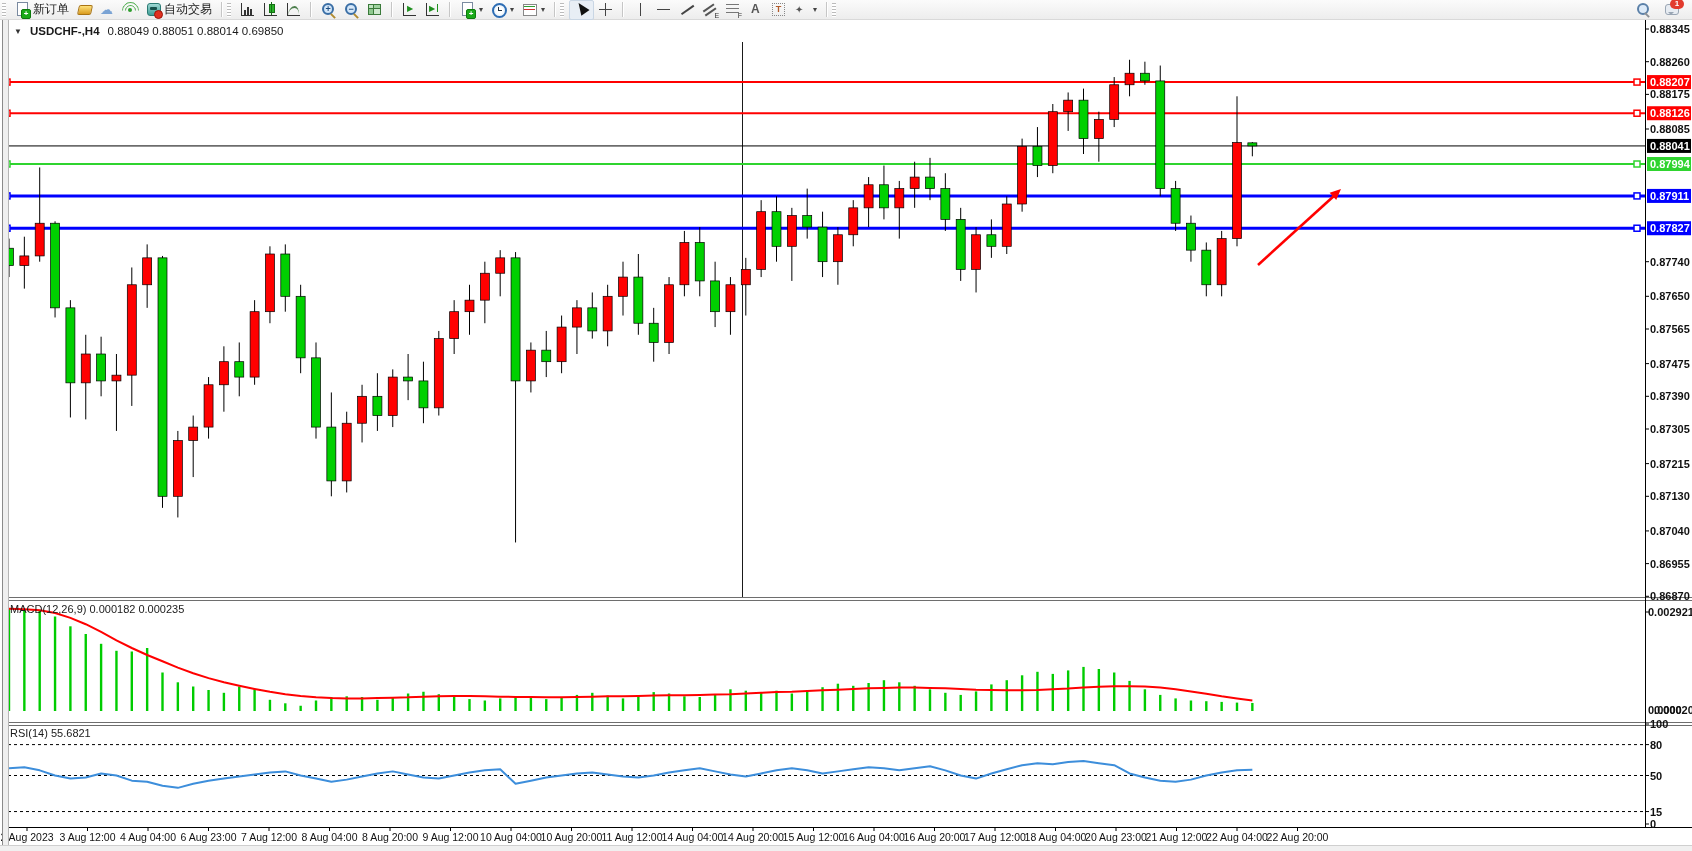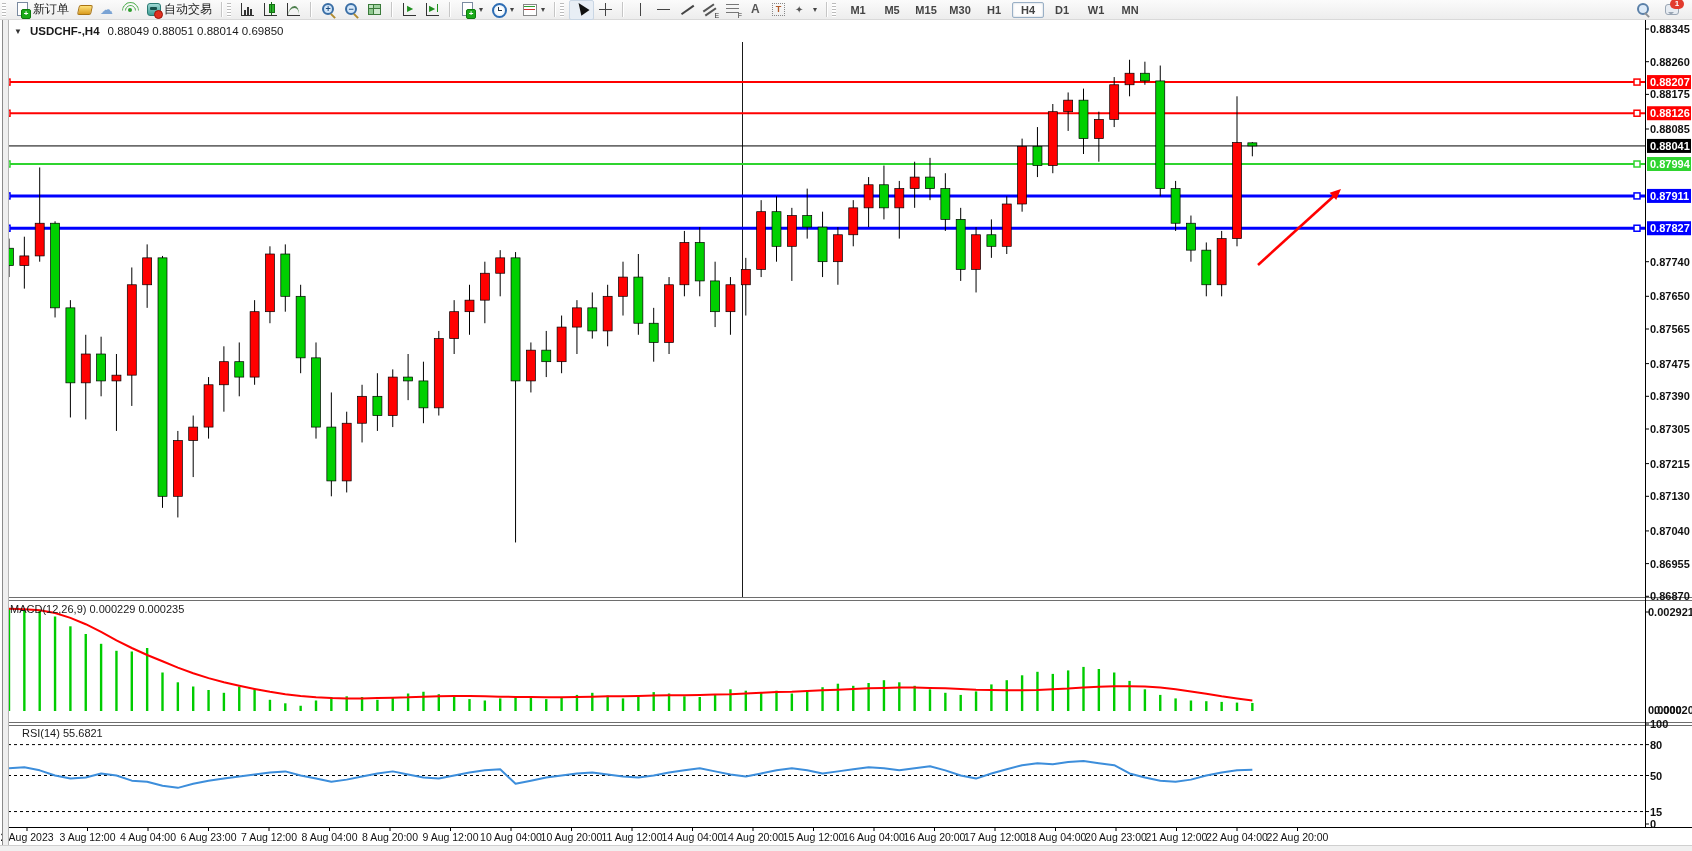--- a/index.html
+++ b/index.html
@@ -259,31 +259,20 @@
       </div>
     <div class="tbtn">
         <span class="ico">
           <span class="i-arr">✦</span>
         </span>
         <span class="drop">▾</span>
       </div>
   </div>
   <span class="tsep"></span>
     <span class="grip"></span>
-  <div class="tgroup tf" id="tf-group">
-      <div class="tfbtn">M1</div>
-      <div class="tfbtn">M5</div>
-      <div class="tfbtn">M15</div>
-      <div class="tfbtn">M30</div>
-      <div class="tfbtn">H1</div>
-      <div class="tfbtn active">H4</div>
-      <div class="tfbtn">D1</div>
-      <div class="tfbtn">W1</div>
-      <div class="tfbtn">MN</div>
-    </div>
   <div class="toolbar-right">
     <div class="tbtn">
       <span class="ico">
           <span class="i-search-lens"></span>
           <span class="i-search-h"></span>
         </span>
     </div>
     <div class="tbtn">
       <span class="ico">
           <span class="i-bubble"></span>
@@ -675,19 +664,19 @@
     <text x="1297.5" y="841" font-family="Liberation Sans, DejaVu Sans, sans-serif" font-size="10.5px" font-weight="normal" fill="#111" text-anchor="middle">22 Aug 20:00</text>
   </svg>
 
 <div class="chart-title">
   <span class="tri">▼</span>
   <b>USDCHF-,H4</b>
   <span>0.88049 0.88051 0.88014 0.69850</span>
 </div>
 
 <div class="pane-label" style="left:10px;top:603px;">
-  <span>MACD(12,26,9)</span>&nbsp;<span>0.000229 0.000235</span>
+  <span>MACD(12,26,9)</span>&nbsp;<span>0.000182 0.000235</span>
 </div>
-<div class="pane-label" style="left:22px;top:727px;">
+<div class="pane-label" style="left:10px;top:727px;">
   <span>RSI(14)</span>&nbsp;<span>55.6821</span>
 </div>
 
 <div class="status-bar"></div>
 
 </body></html>

